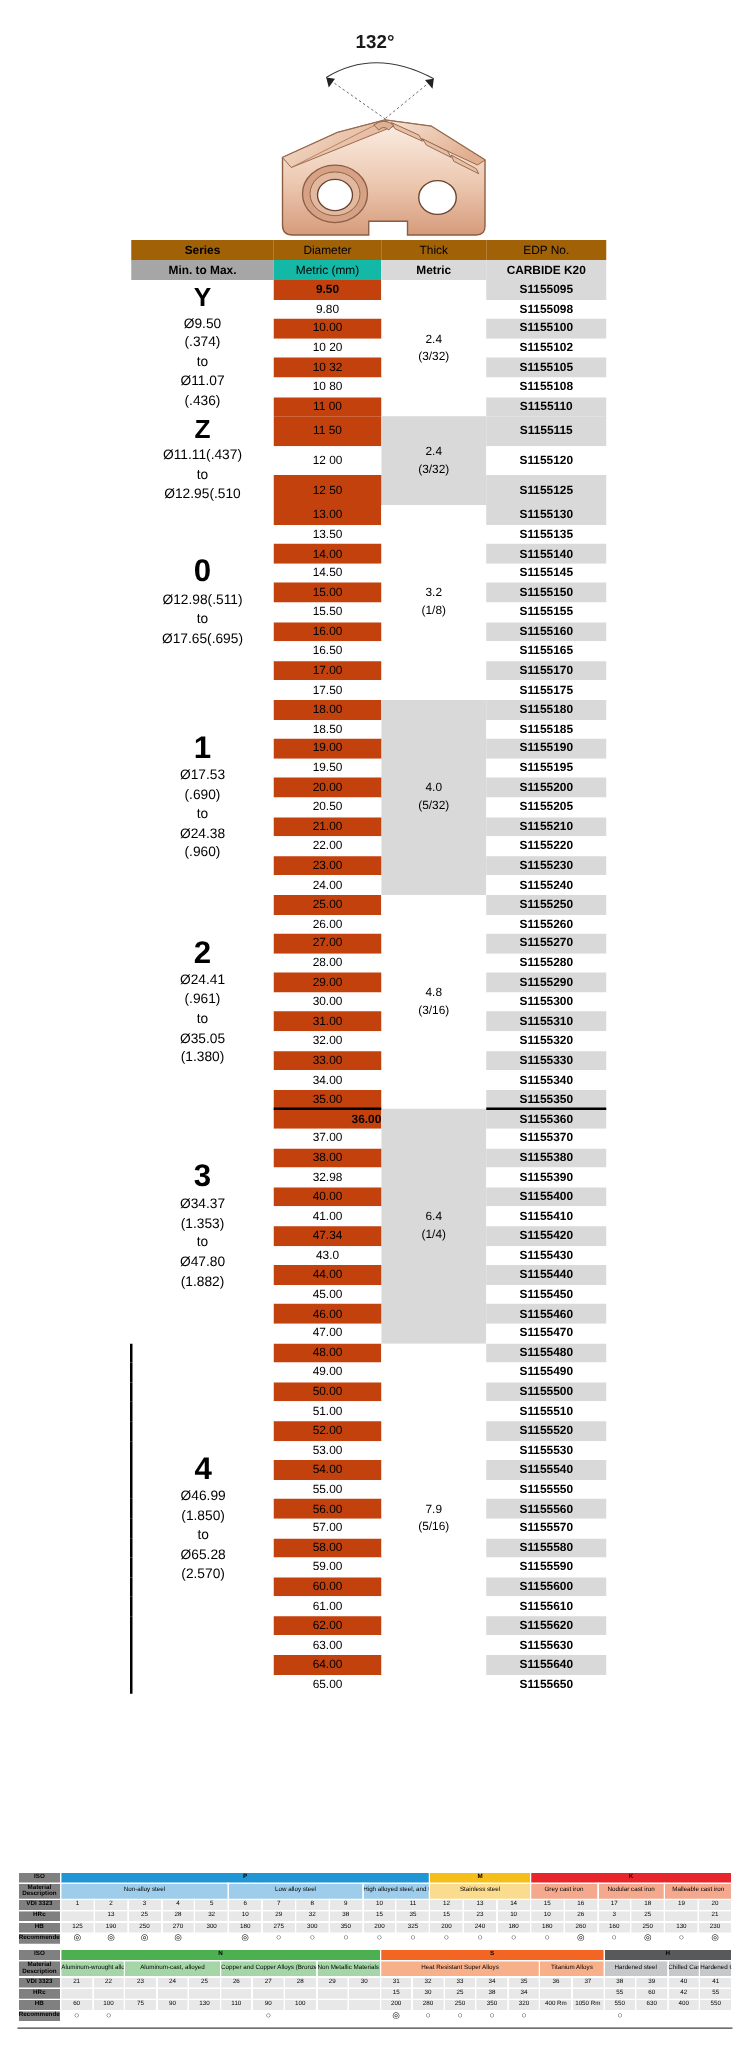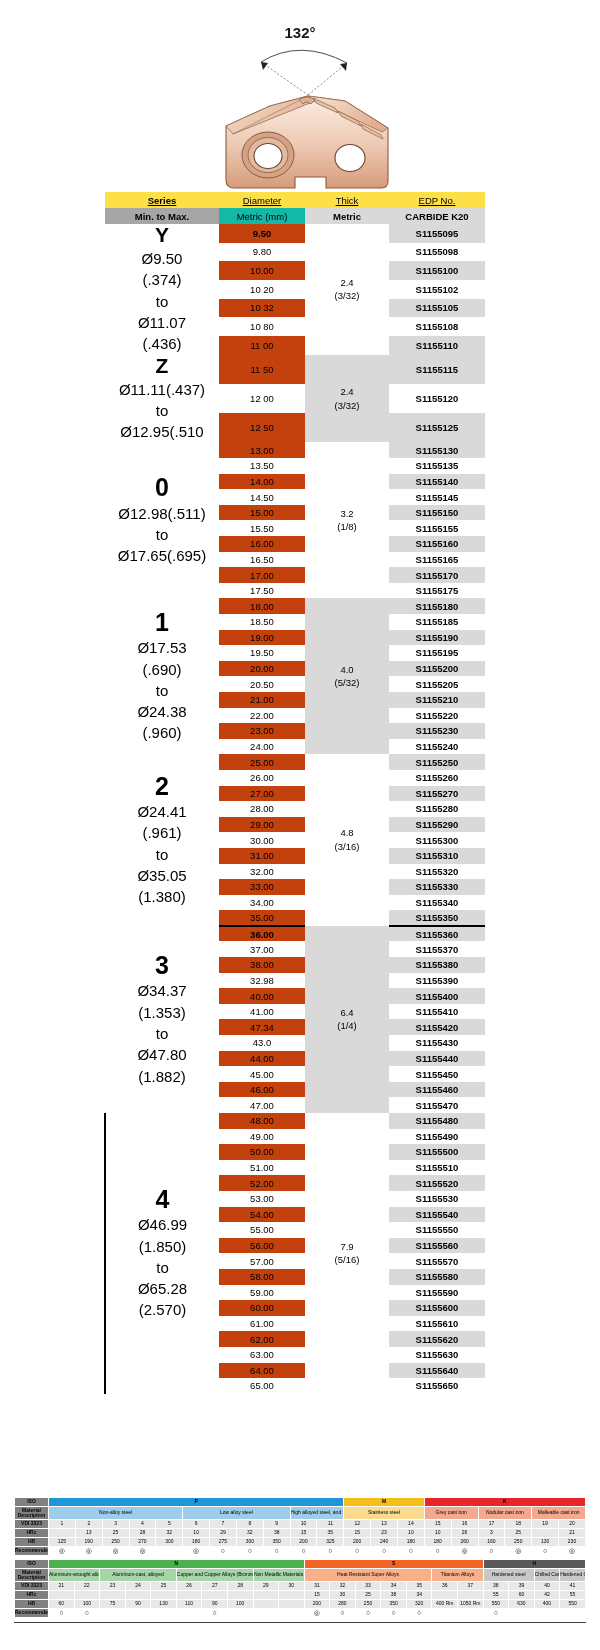--- a/index.html
+++ b/index.html
@@ -39,26 +39,25 @@
     vertical-align: middle;
     border: 0;
   }
   .col-series { width: 114px; }
   .col-dia    { width: 86px;  }
   .col-thick  { width: 84px;  }
   .col-edp    { width: 96px;  }
 
   
   .hdr-a td {
-    background: #fde047;
+    background: #a16207;
     color: #000;
     font-weight: bold;
     height: 16px;
     font-size: 9.5px;
-    text-decoration: underline;
   }
   .hdr-a td.reg { font-weight: normal; }
   .hdr-b td {
     background: #a6a6a6;
     font-weight: bold;
     height: 16px;
     font-size: 9.5px;
   }
   .hdr-b td.lt { background: #d9d9d9; }
   .hdr-b td.ltreg { background: #14b8a6; font-weight: normal; }
@@ -77,32 +76,32 @@
   }
   td.series-cell.thickleft { border-left: 2.5px solid #000; }
   .series-letter {
     font-size: 25px;
     font-weight: bold;
     line-height: 1.05;
     display: block;
     margin-bottom: 2px;
   }
   .series-letter.sm { font-size: 21px; }
-  .series-range { display: block; font-size: 15px; line-height: 1.42; }
+  .series-range { display: block; font-size: 11px; line-height: 1.42; }
 
   
   td.dia {
     height: 15.6px;
     font-size: 9.5px;
     background: #ffffff;
     color: #000;
   }
   td.dia.alt { background: #c2410c; }
   td.dia.b { font-weight: bold; }
-  td.dia.topline { border-top: 2.2px solid #000; }
+  td.dia.topline { border-top: 2.2px solid #000; text-align: right; }
 
   
   td.thick {
     background: #ffffff;
     font-size: 9.5px;
     vertical-align: middle;
     line-height: 1.45;
   }
   td.thick.shade { background: #d9d9d9; }
 

